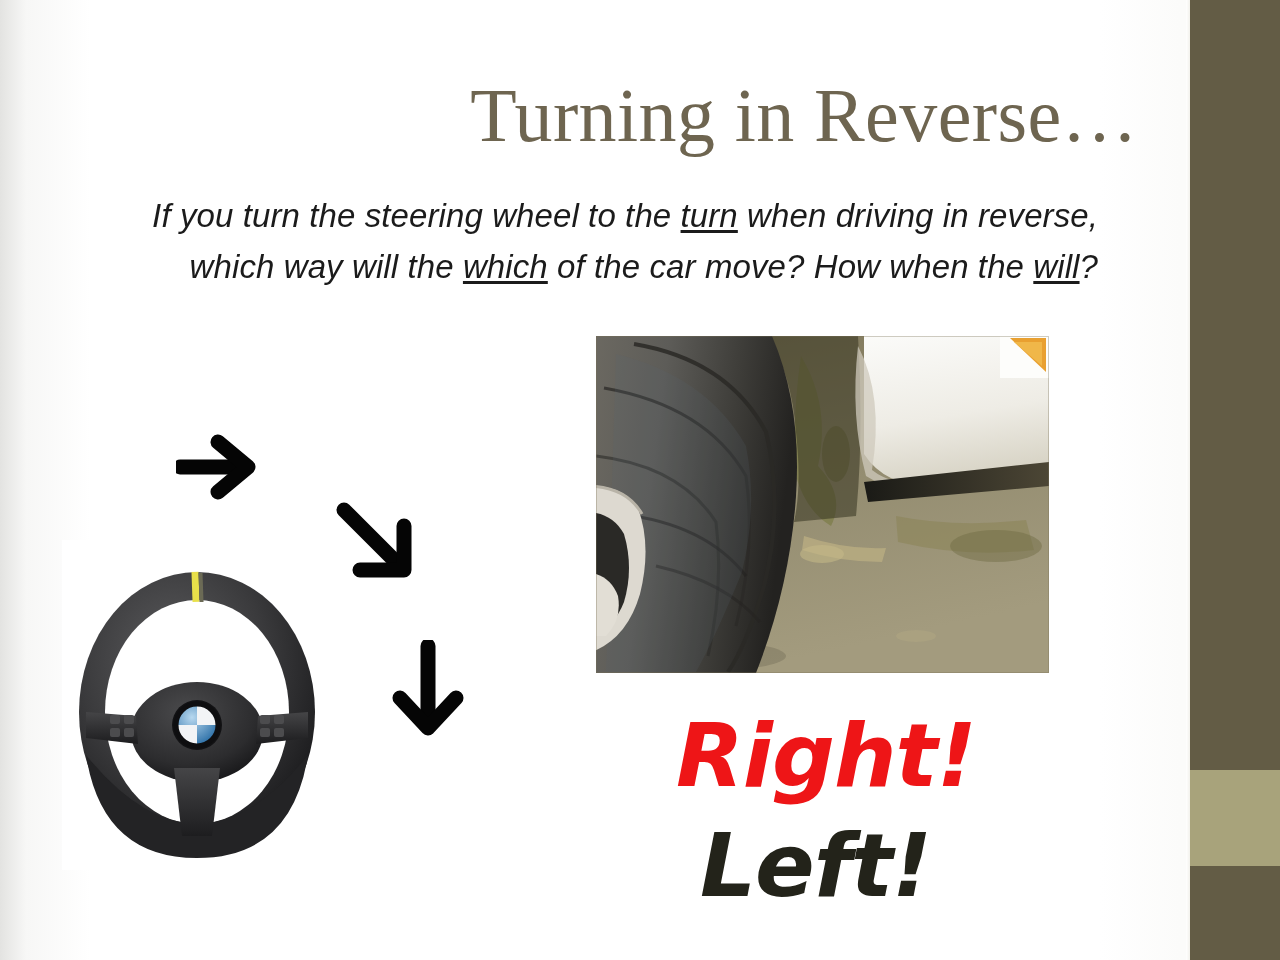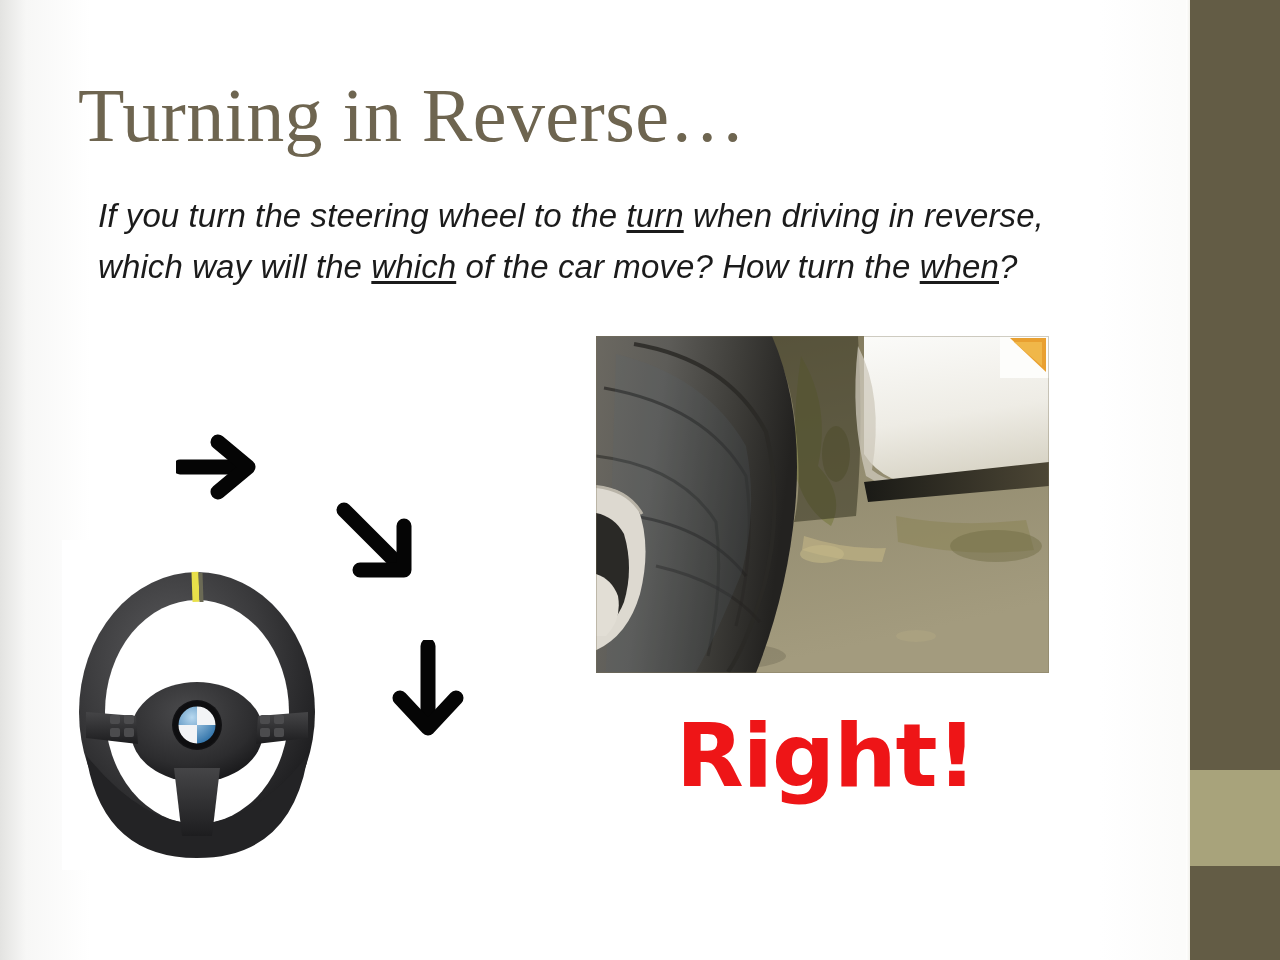--- a/index.html
+++ b/index.html
@@ -15,20 +15,21 @@
     background: #ffffff;
   }
 
   .slide {
     position: relative;
     width: 1280px;
     height: 960px;
     background:
       linear-gradient(to right, #e3e3e1 0px, #f7f7f6 26px, #ffffff 90px, #ffffff 1100px, #fbfbfa 1180px);
     overflow: hidden;
+    text-align: right;
   }
 
   
   .sidebar-strip {
     position: absolute;
     top: 0;
     right: 0;
     width: 94px;
     height: 960px;
   }
@@ -131,20 +132,21 @@
     left: 0;
     top: 0;
     width: 453px;
     height: 337px;
   }
 
   
   .answer {
     position: absolute;
     font-family: "DejaVu Sans", "Liberation Sans", sans-serif;
+    font-style: italic;
     font-weight: bold;
     letter-spacing: -1px;
     white-space: nowrap;
   }
   .answer-right {
     left: 676px;
     top: 708px;
     font-size: 88px;
     line-height: 96px;
     color: #ee1517;
@@ -164,21 +166,21 @@
 
   <div class="sidebar-strip">
     <div class="bar-hairline"></div>
     <div class="bar-dark"></div>
     <div class="bar-light"></div>
   </div>
 
   <div class="title">Turning in Reverse…</div>
 
   <div class="question">
-    <span>If you turn the steering wheel to the </span><u>turn</u><span> when driving in reverse, which way will the </span><u>which</u><span> of the car move? How turn the </span><u>when</u><span>?</span>
+    <span>If you turn the steering wheel to the </span><u>turn</u><span> when driving in reverse, which way will the </span><u>which</u><span> of the car move? How when the </span><u>will</u><span>?</span>
   </div>
 
   <div class="wheel-photo">
     <svg class="wheel-svg" viewBox="0 0 270 330">
       <defs>
         <radialGradient id="rimShade" cx="40%" cy="32%" r="72%">
           <stop offset="0%" stop-color="#5c5c5e"></stop>
           <stop offset="55%" stop-color="#3a3a3c"></stop>
           <stop offset="100%" stop-color="#19191b"></stop>
         </radialGradient>
@@ -308,14 +310,15 @@
       <path d="M -10 150 Q 26 148 42 172 Q 56 210 44 258 Q 30 306 -10 318 Z" fill="#ddd9d0"></path>
       <path d="M -10 176 Q 16 176 28 198 Q 38 232 28 266 Q 16 296 -10 302 Z" fill="#2a2926"></path>
       <path d="M -10 236 Q 14 238 22 260 Q 26 284 10 300 L -10 300 Z" fill="#e2ded5"></path>
       <path d="M -10 150 Q 30 150 46 178" stroke="#b8b3a7" stroke-width="3" fill="none"></path>
 
       <rect x="0" y="0" width="453" height="337" fill="none" stroke="#7a7358" stroke-width="2" opacity="0.35"></rect>
     </svg>
   </div>
 
   <div class="answer answer-right">Right!</div>
+  <div class="answer answer-left">Left!</div>
 
 </div>
 
 </body></html>

